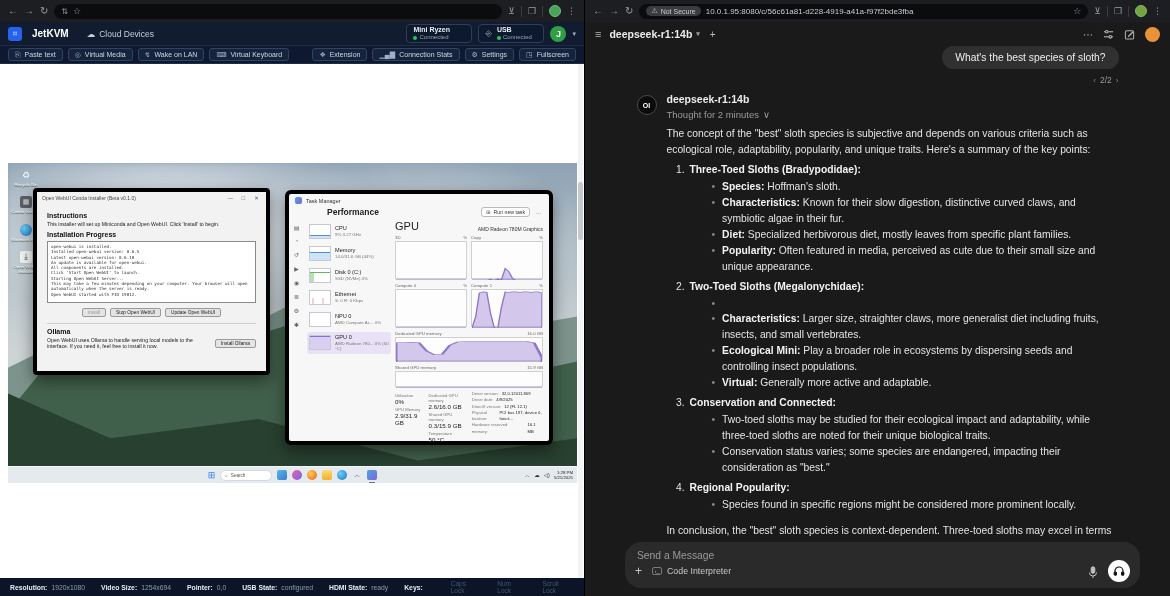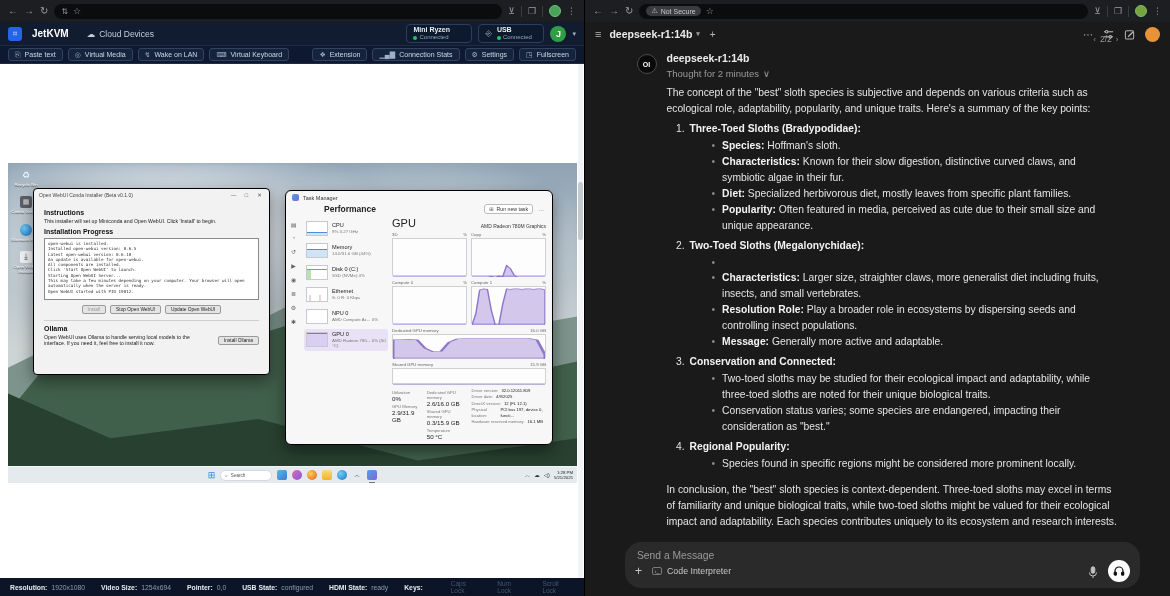--- a/index.html
+++ b/index.html
@@ -77,21 +77,21 @@
   .dicons{position:absolute;left:3px;top:6px;width:30px;display:flex;flex-direction:column;gap:9px}
   .dicon{display:flex;flex-direction:column;align-items:center;gap:1px;cursor:pointer}
   .dico{width:12px;height:12px;border-radius:2px;display:flex;align-items:center;justify-content:center;font-size:9px}
   .dico.recycle{color:#eaf2ff}
   .dico.conda{background:#5b5f66;color:#d7dbe0;font-size:7px}
   .dico.edge{border-radius:50%;background:radial-gradient(circle at 35% 35%,#6fd0f0,#1b6fd0)}
   .dico.webui{background:#f3f4f6;color:#333;font-size:8px}
   .dlabel{color:#fff;font-size:4.4px;text-align:center;text-shadow:0 1px 1px rgba(0,0,0,.7);line-height:1.2;max-width:30px}
 
   
-  .win{position:absolute;background:#f2f2f2;border:1px solid #000000;border-radius:4px;
+  .win{position:absolute;background:#f2f2f2;border:4px solid #000000;border-radius:4px;
        box-shadow:0 6px 16px rgba(0,0,0,.45)}
   .installer{left:25px;top:25px;width:237px;height:187px}
   .tbar{height:12px;display:flex;align-items:center;padding:0 5px;gap:4px}
   .ttitle{font-size:5px;color:#444;flex:1;white-space:nowrap;overflow:hidden}
   .tctl{font-size:5.5px;color:#555;width:9px;text-align:center;cursor:pointer}
   .ibody{padding:4px 10px 0 10px}
   .ih{font-size:7px;font-weight:bold;color:#111;margin:4px 0 2px}
   .ip{font-size:5.2px;color:#222}
   .ilog{margin-top:3px;height:62px;background:#fff;border:1px solid #8a8a8a;padding:2px 3px;
         font-family:"DejaVu Sans Mono",monospace;font-size:4.2px;line-height:5.3px;color:#333;
@@ -630,20 +630,21 @@
 <div class="pane right">
   <div class="cbar">
     <span class="cnav">←</span>
     <span class="cnav">→</span>
     <span class="cnav">↻</span>
     <div class="omni">
       <span class="nsec">
         <span>⚠</span>
         <span>Not Secure</span>
       </span>
+      <span class="url">10.0.1.95:8080/c/56c61a81-d228-4919-a41a-f97f2bde3fba</span>
       <span class="cic">☆</span>
     </div>
     <span class="cic">⊻</span>
     <span class="cdiv"></span>
     <span class="cic">❐</span>
     <span class="cdiv"></span>
     <span class="cava olive"></span>
     <span class="cic">⋮</span>
   </div>
 
@@ -669,20 +670,23 @@
           <rect x="1.5" y="2" width="9" height="9" rx="1.5"></rect>
             <path d="M4 8 L9.5 2.5 L10.5 3.5 L5 9 Z" fill="currentColor" stroke="none"></path>
         </svg>
       </span>
       <span class="wava"></span>
     </span>
   </div>
 
   <div class="chat">
     <div class="cwrap">
+      <div class="ubub-row">
+          <span class="ubub">What's the best species of sloth?</span>
+        </div>
       <div class="pagrow">
         <span class="pag-btn">‹</span>
         <span>2/2</span>
         <span class="pag-btn">›</span>
       </div>
       <div class="amsg">
         <span class="aava">OI</span>
         <div class="abody">
           <div class="aname">deepseek-r1:14b</div>
           <div class="athought">
@@ -717,25 +721,25 @@
                 <span><span class="sect">Two-Toed Sloths (Megalonychidae):</span><div class="bullets">
                     <div class="bul">
                       <span class="dot">•</span>
                     </div>
                     <div class="bul">
                       <span class="dot">•</span>
                       <span><b>Characteristics: </b>Larger size, straighter claws, more generalist diet including fruits, insects, and small vertebrates.</span>
                     </div>
                     <div class="bul">
                       <span class="dot">•</span>
-                      <span><b>Resolution Role: </b>Play a broader role in ecosystems by dispersing seeds and controlling insect populations.</span>
-                    </div>
-                    <div class="bul">
-                      <span class="dot">•</span>
-                      <span><b>Message: </b>Generally more active and adaptable.</span>
+                      <span><b>Ecological Mini: </b>Play a broader role in ecosystems by dispersing seeds and controlling insect populations.</span>
+                    </div>
+                    <div class="bul">
+                      <span class="dot">•</span>
+                      <span><b>Virtual: </b>Generally more active and adaptable.</span>
                     </div>
                   </div></span>
               </div>
               <div class="sec">
                 <span class="num">3.</span>
                 <span><span class="sect">Conservation and Connected:</span><div class="bullets">
                     <div class="bul">
                       <span class="dot">•</span>
                       <span>Two-toed sloths may be studied for their ecological impact and adaptability, while three-toed sloths are noted for their unique biological traits.</span>
                     </div>

